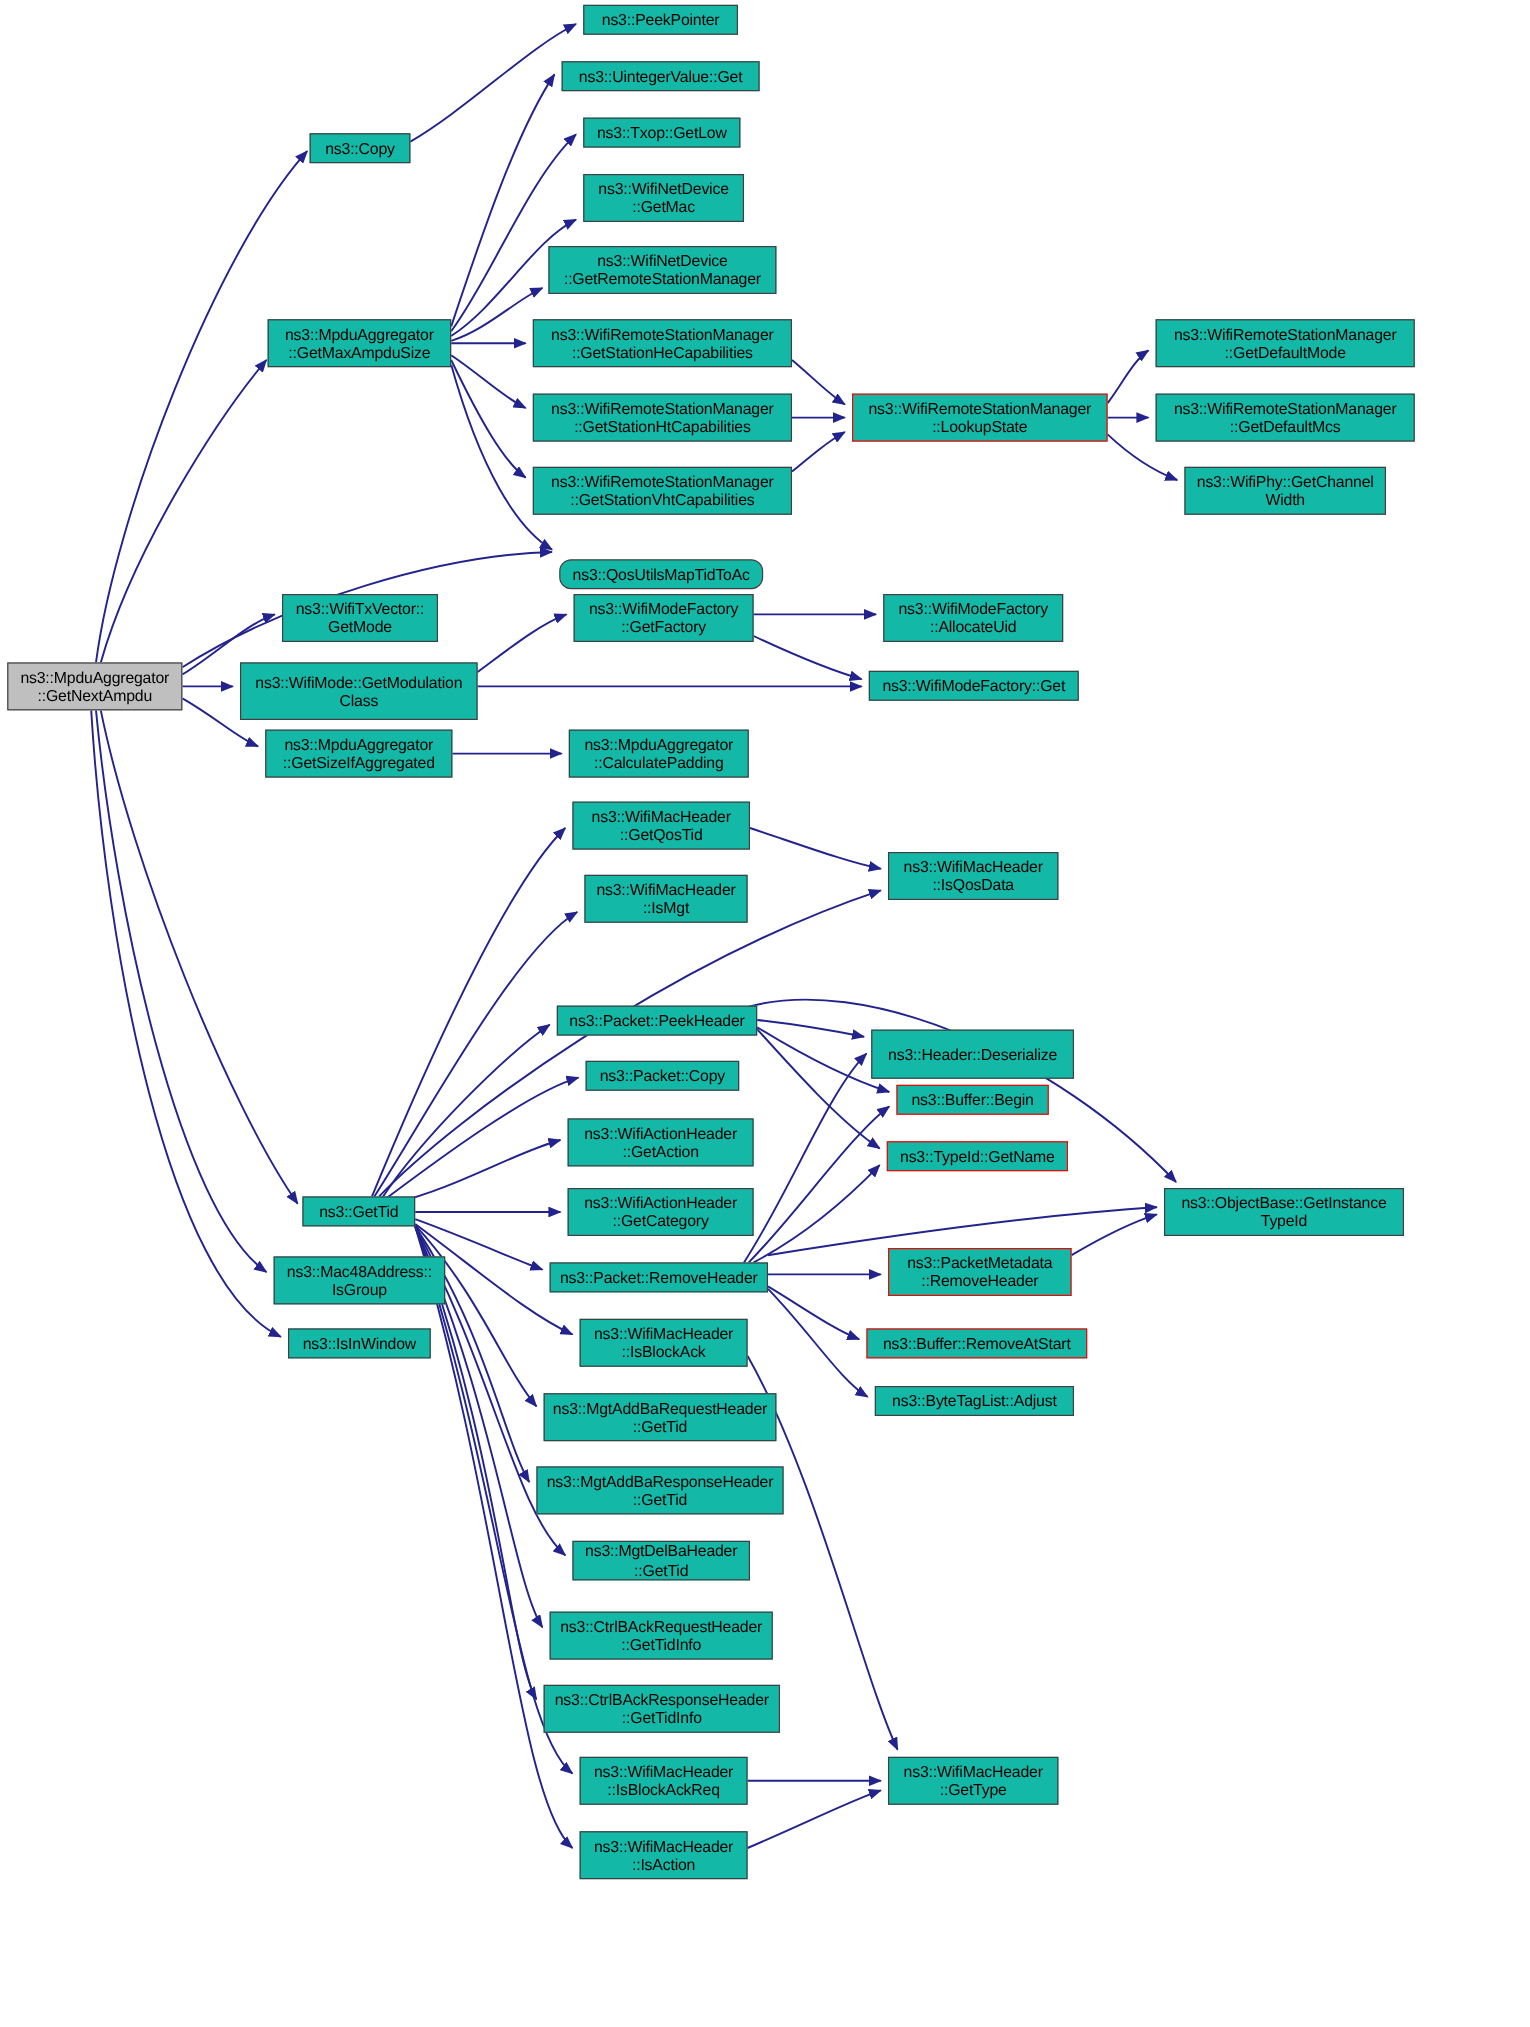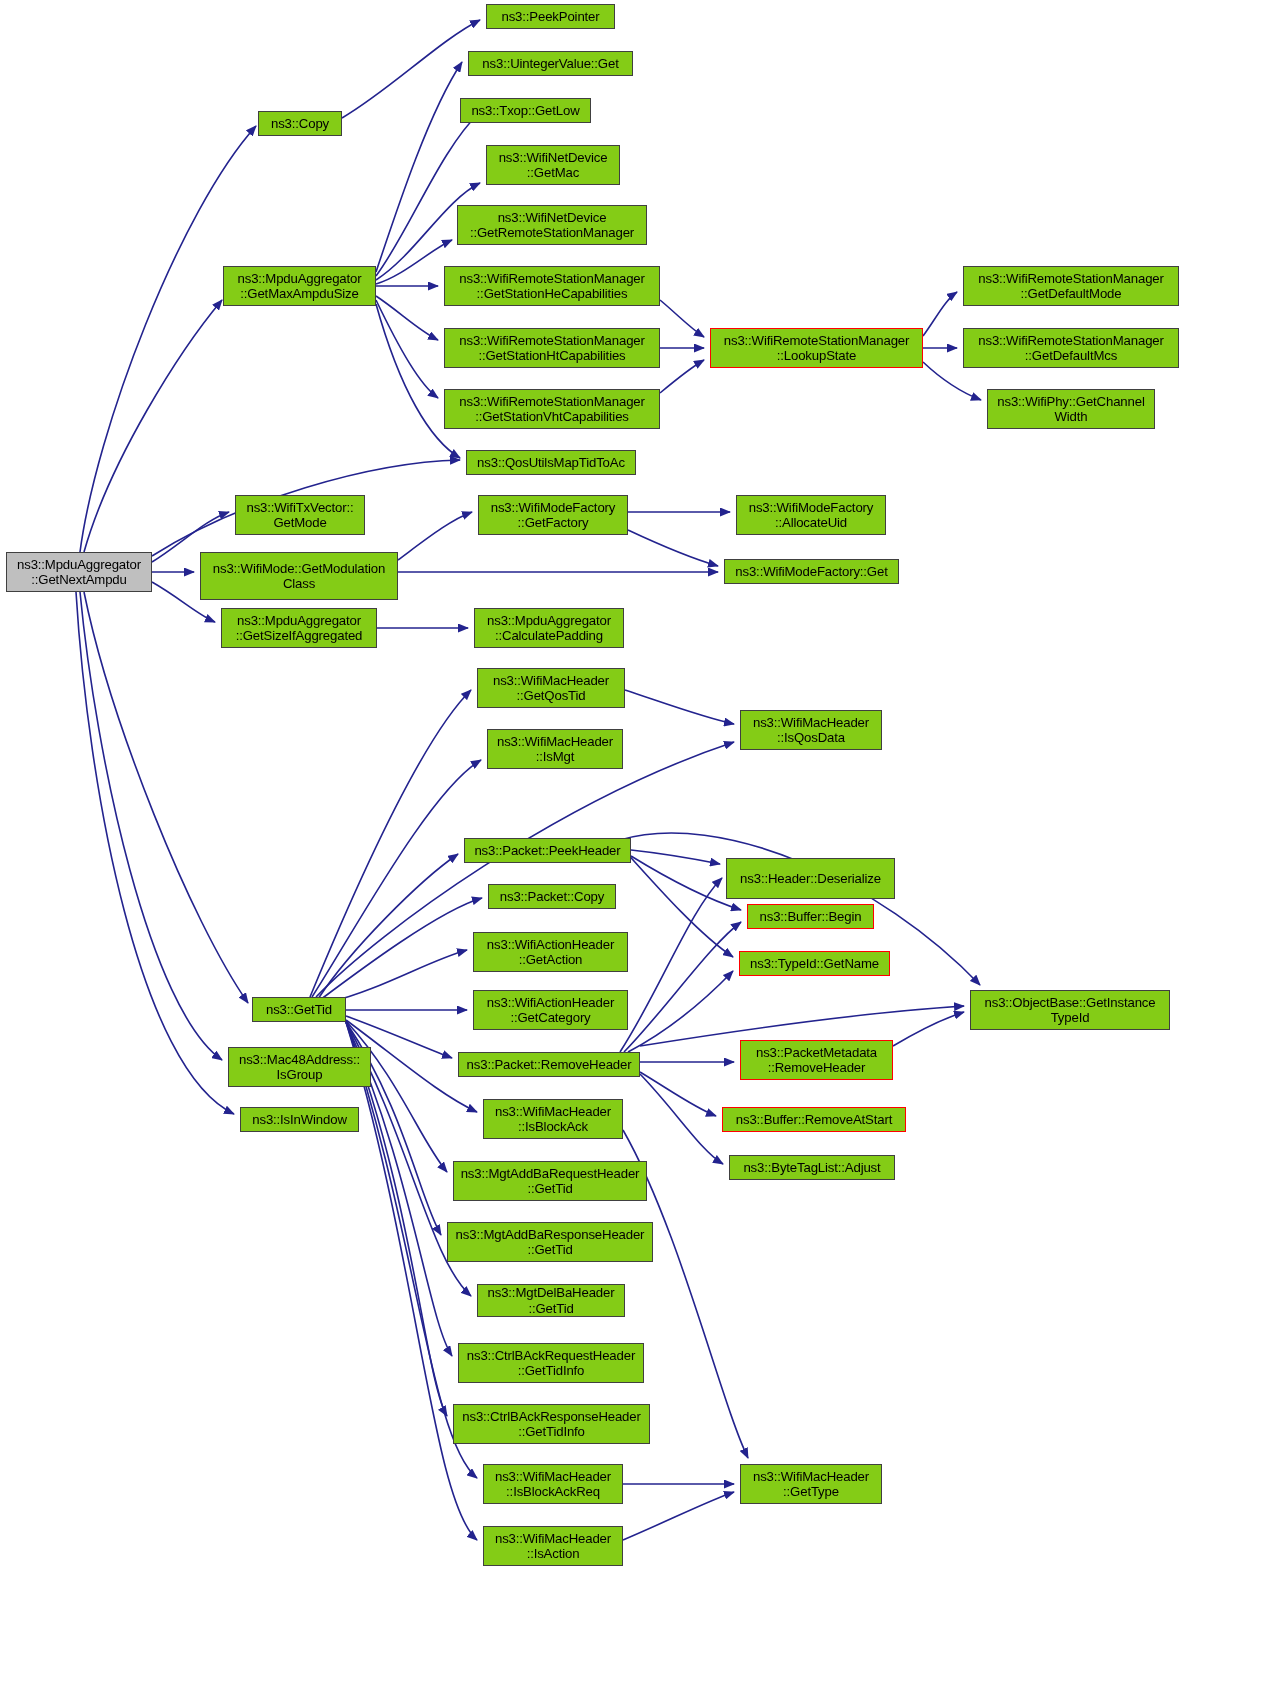--- a/index.html
+++ b/index.html
@@ -25,21 +25,21 @@
     pointer-events: none;
   }
   .node {
     position: absolute;
     box-sizing: border-box;
     display: flex;
     align-items: center;
     justify-content: center;
     text-align: center;
     border: 1px solid #404040;
-    background: #84cc16;
+    background: #14b8a6;
     color: #000000;
     font-size: 13.2px;
     line-height: 15.5px;
     letter-spacing: -0.15px;
     white-space: pre-line;
     padding: 0 3px;
   }
   .node.red {
     border-color: #ff0000;
     border-width: 1px;
@@ -126,42 +126,42 @@
         <path d="M 623,1484 L 734,1484" fill="none" stroke="#23238e" stroke-width="1.6" marker-end="url(#arrow)"></path>
         <path d="M 623,1540 C 670,1520 710,1500 734,1492" fill="none" stroke="#23238e" stroke-width="1.6" marker-end="url(#arrow)"></path>
       </g>
   </svg>
   <div id="nodes-group">
       <div class="node current" style="left: 6px; top: 552px; width: 146px; height: 40px;"><span class="node-label">ns3::MpduAggregator
 ::GetNextAmpdu</span></div>
       <div class="node" style="left: 258px; top: 111px; width: 84px; height: 25px;"><span class="node-label">ns3::Copy</span></div>
       <div class="node" style="left: 486px; top: 4px; width: 129px; height: 25px;"><span class="node-label">ns3::PeekPointer</span></div>
       <div class="node" style="left: 468px; top: 51px; width: 165px; height: 25px;"><span class="node-label">ns3::UintegerValue::Get</span></div>
-      <div class="node" style="left: 460px; top: 98px; width: 131px; height: 25px;"><span class="node-label">ns3::Txop::GetLow</span></div>
+      <div class="node" style="left: 486px; top: 98px; width: 131px; height: 25px;"><span class="node-label">ns3::Txop::GetLow</span></div>
       <div class="node" style="left: 486px; top: 145px; width: 134px; height: 40px;"><span class="node-label">ns3::WifiNetDevice
 ::GetMac</span></div>
       <div class="node" style="left: 457px; top: 205px; width: 190px; height: 40px;"><span class="node-label">ns3::WifiNetDevice
 ::GetRemoteStationManager</span></div>
       <div class="node" style="left: 223px; top: 266px; width: 153px; height: 40px;"><span class="node-label">ns3::MpduAggregator
 ::GetMaxAmpduSize</span></div>
       <div class="node" style="left: 444px; top: 266px; width: 216px; height: 40px;"><span class="node-label">ns3::WifiRemoteStationManager
 ::GetStationHeCapabilities</span></div>
       <div class="node" style="left: 444px; top: 328px; width: 216px; height: 40px;"><span class="node-label">ns3::WifiRemoteStationManager
 ::GetStationHtCapabilities</span></div>
       <div class="node" style="left: 444px; top: 389px; width: 216px; height: 40px;"><span class="node-label">ns3::WifiRemoteStationManager
 ::GetStationVhtCapabilities</span></div>
       <div class="node red" style="left: 710px; top: 328px; width: 213px; height: 40px;"><span class="node-label">ns3::WifiRemoteStationManager
 ::LookupState</span></div>
       <div class="node" style="left: 963px; top: 266px; width: 216px; height: 40px;"><span class="node-label">ns3::WifiRemoteStationManager
 ::GetDefaultMode</span></div>
       <div class="node" style="left: 963px; top: 328px; width: 216px; height: 40px;"><span class="node-label">ns3::WifiRemoteStationManager
 ::GetDefaultMcs</span></div>
       <div class="node" style="left: 987px; top: 389px; width: 168px; height: 40px;"><span class="node-label">ns3::WifiPhy::GetChannel
 Width</span></div>
-      <div class="node" style="left: 466px; top: 450px; width: 170px; height: 25px;"><span class="node-label">ns3::QosUtilsMapTidToAc</span></div>
+      <div class="node" style="left: 466px; top: 466px; width: 170px; height: 25px; border-radius: 10px;"><span class="node-label">ns3::QosUtilsMapTidToAc</span></div>
       <div class="node" style="left: 235px; top: 495px; width: 130px; height: 40px;"><span class="node-label">ns3::WifiTxVector::
 GetMode</span></div>
       <div class="node" style="left: 478px; top: 495px; width: 150px; height: 40px;"><span class="node-label">ns3::WifiModeFactory
 ::GetFactory</span></div>
       <div class="node" style="left: 736px; top: 495px; width: 150px; height: 40px;"><span class="node-label">ns3::WifiModeFactory
 ::AllocateUid</span></div>
       <div class="node" style="left: 200px; top: 552px; width: 198px; height: 48px;"><span class="node-label">ns3::WifiMode::GetModulation
 Class</span></div>
       <div class="node" style="left: 724px; top: 559px; width: 175px; height: 25px;"><span class="node-label">ns3::WifiModeFactory::Get</span></div>
       <div class="node" style="left: 221px; top: 608px; width: 156px; height: 40px;"><span class="node-label">ns3::MpduAggregator

